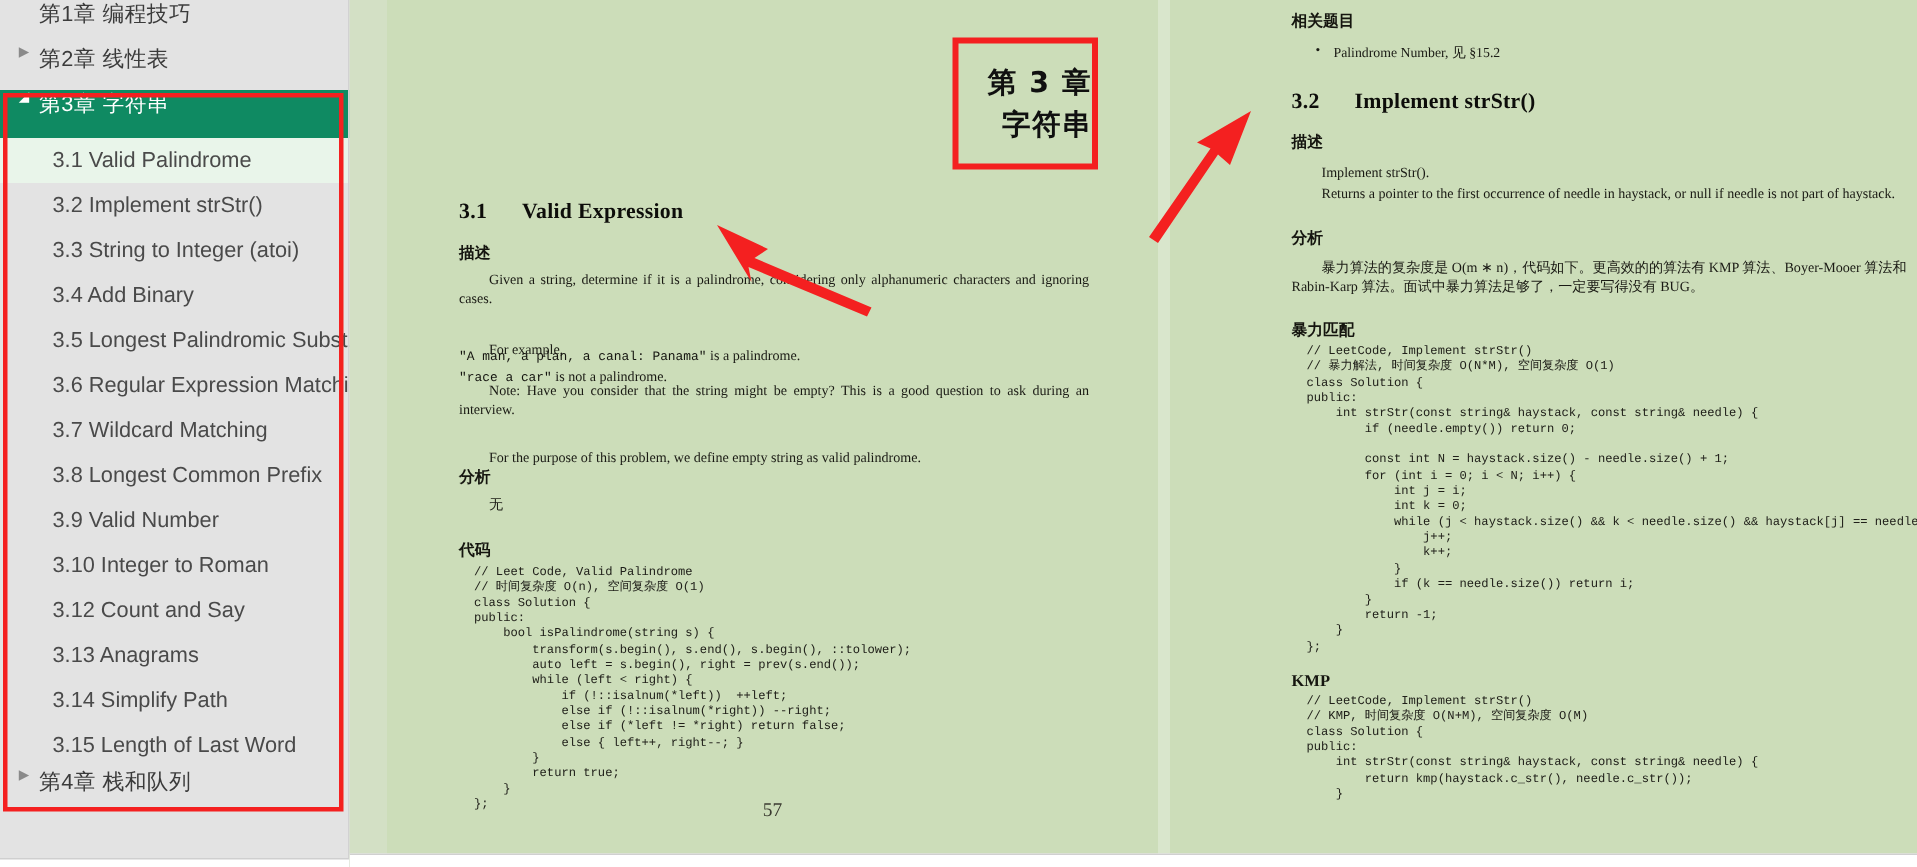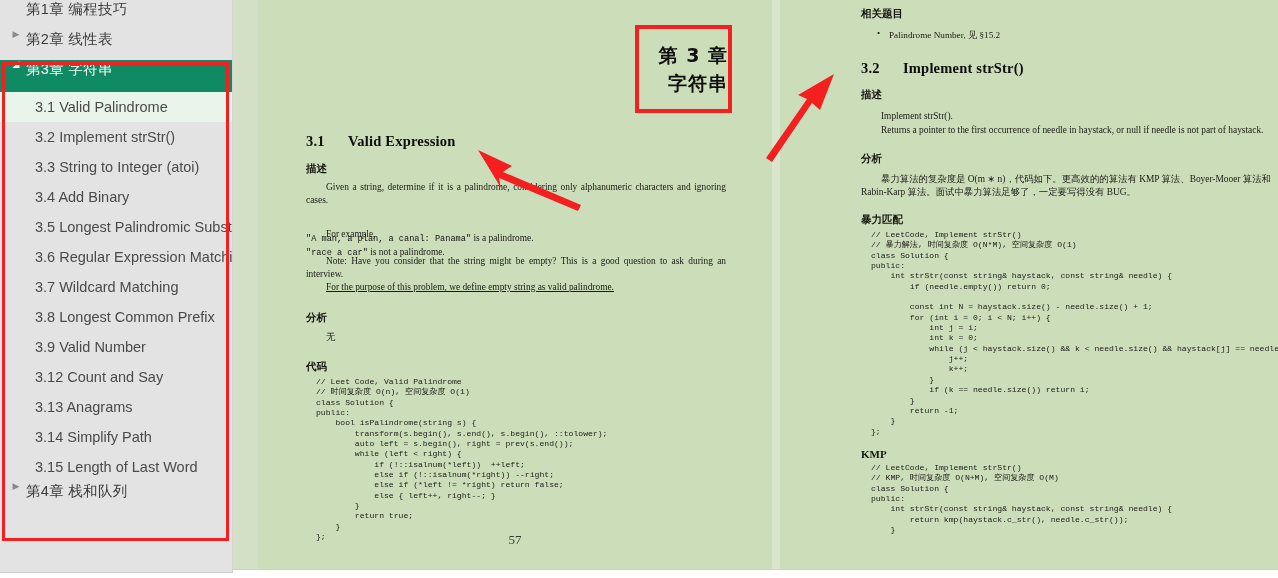--- a/index.html
+++ b/index.html
@@ -174,20 +174,21 @@
 
     <div class="sec-row selected">3.1 Valid Palindrome</div>
     <div class="sec-row">3.2 Implement strStr()</div>
     <div class="sec-row">3.3 String to Integer (atoi)</div>
     <div class="sec-row">3.4 Add Binary</div>
     <div class="sec-row">3.5 Longest Palindromic Subst...</div>
     <div class="sec-row">3.6 Regular Expression Matchi...</div>
     <div class="sec-row">3.7 Wildcard Matching</div>
     <div class="sec-row">3.8 Longest Common Prefix</div>
     <div class="sec-row">3.9 Valid Number</div>
+    <div class="sec-row">3.10 Integer to Roman</div>
     <div class="sec-row">3.12 Count and Say</div>
     <div class="sec-row">3.13 Anagrams</div>
     <div class="sec-row">3.14 Simplify Path</div>
     <div class="sec-row">3.15 Length of Last Word</div>
 
     <div class="side-row chapter-row">
       <span class="caret">▶</span>
       <span class="ctitle">第4章  栈和队列</span>
     </div>
 
@@ -216,21 +217,21 @@
         <div style="position:absolute;left:48px;top:227px;width:440px;">
           <span class="mono-in">"A man, a plan, a canal: Panama"</span><span class="body-p" style="display:inline;"> is a palindrome.</span>
         </div>
 
         <div style="position:absolute;left:48px;top:241px;width:440px;">
           <span class="mono-in">"race a car"</span><span class="body-p" style="display:inline;"> is not a palindrome.</span>
         </div>
 
         <div class="body-p indent" style="position:absolute;left:48px;top:255px;width:420px;">Note:  Have you consider that the string might be empty?  This is a good question to ask during an interview.</div>
 
-        <div class="body-p indent" style="position:absolute;left:48px;top:281px;width:420px;text-decoration:underline;">For the purpose of this problem, we define empty string as valid palindrome.</div>
+        <div class="body-p indent" style="position:absolute;left:48px;top:300px;width:420px;">For the purpose of this problem, we define empty string as valid palindrome.</div>
 
         <div class="h-cn" style="position:absolute;left:48px;top:311px;">分析</div>
 
         <div class="body-p" style="position:absolute;left:68px;top:331px;">无</div>
 
         <div class="h-cn" style="position:absolute;left:48px;top:360px;">代码</div>
 
         <pre class="code" style="position:absolute;left:58px;top:377px;">// Leet Code, Valid Palindrome
 // 时间复杂度 O(n), 空间复杂度 O(1)
 class Solution {

